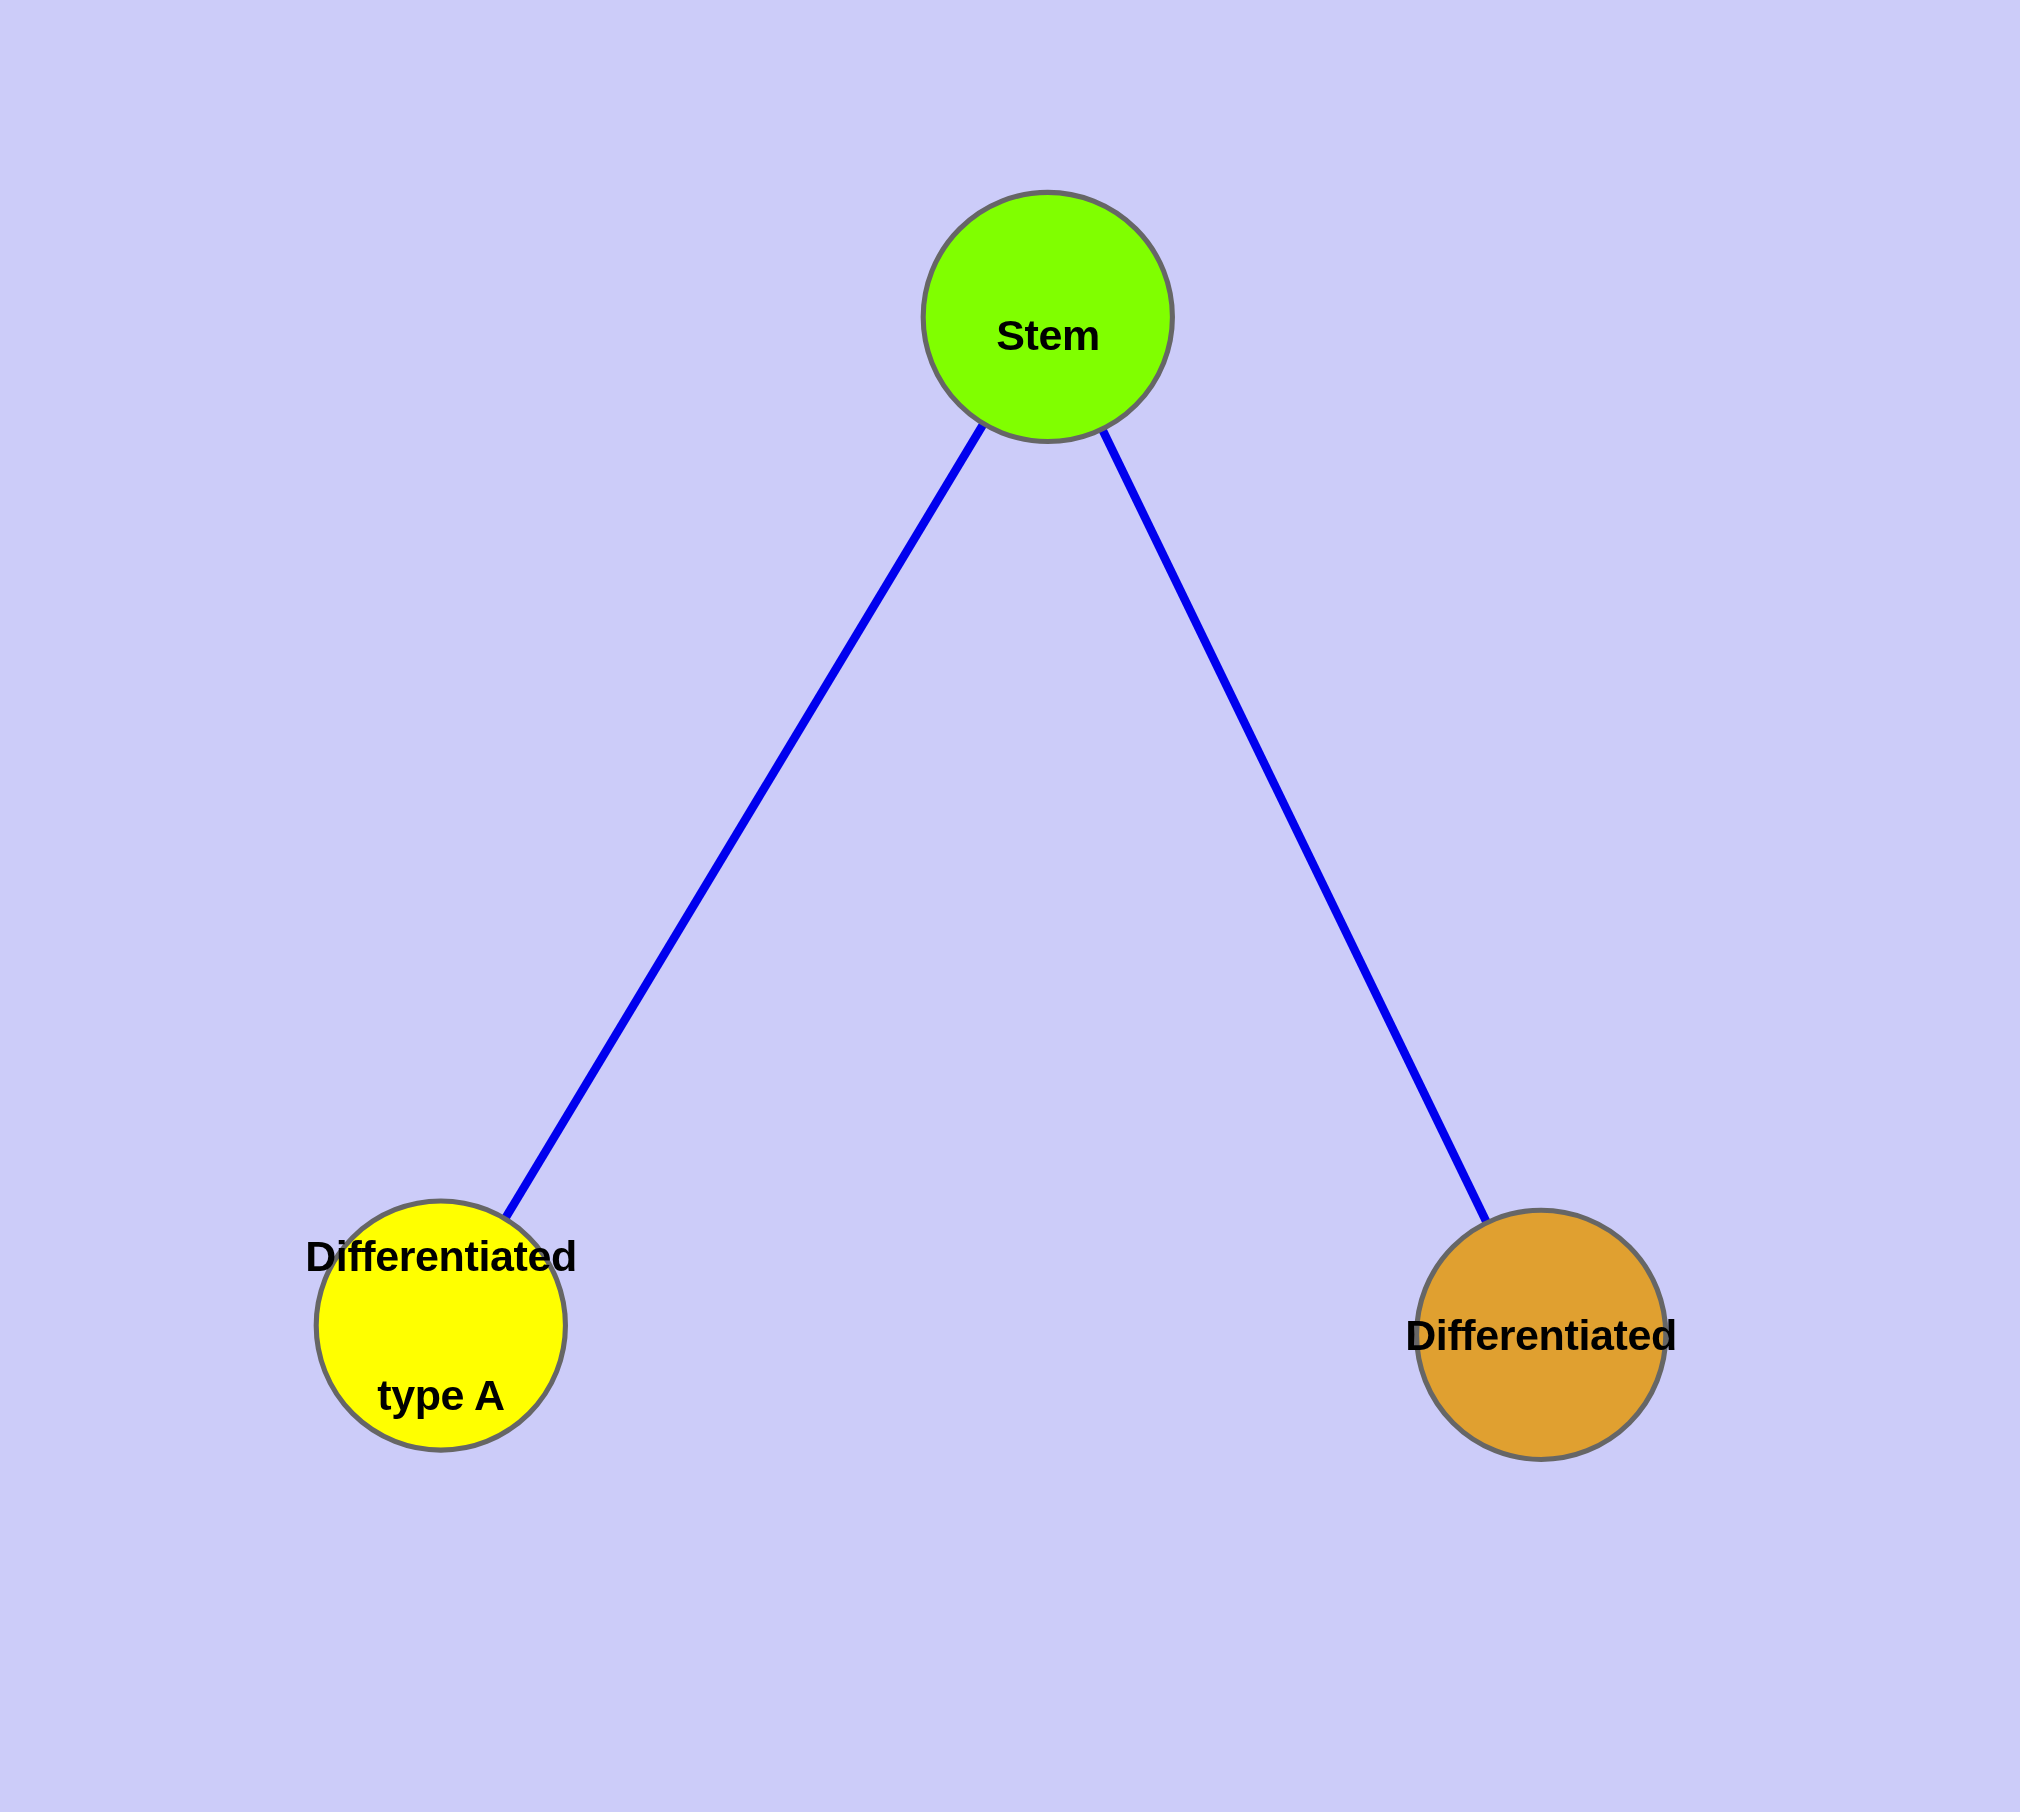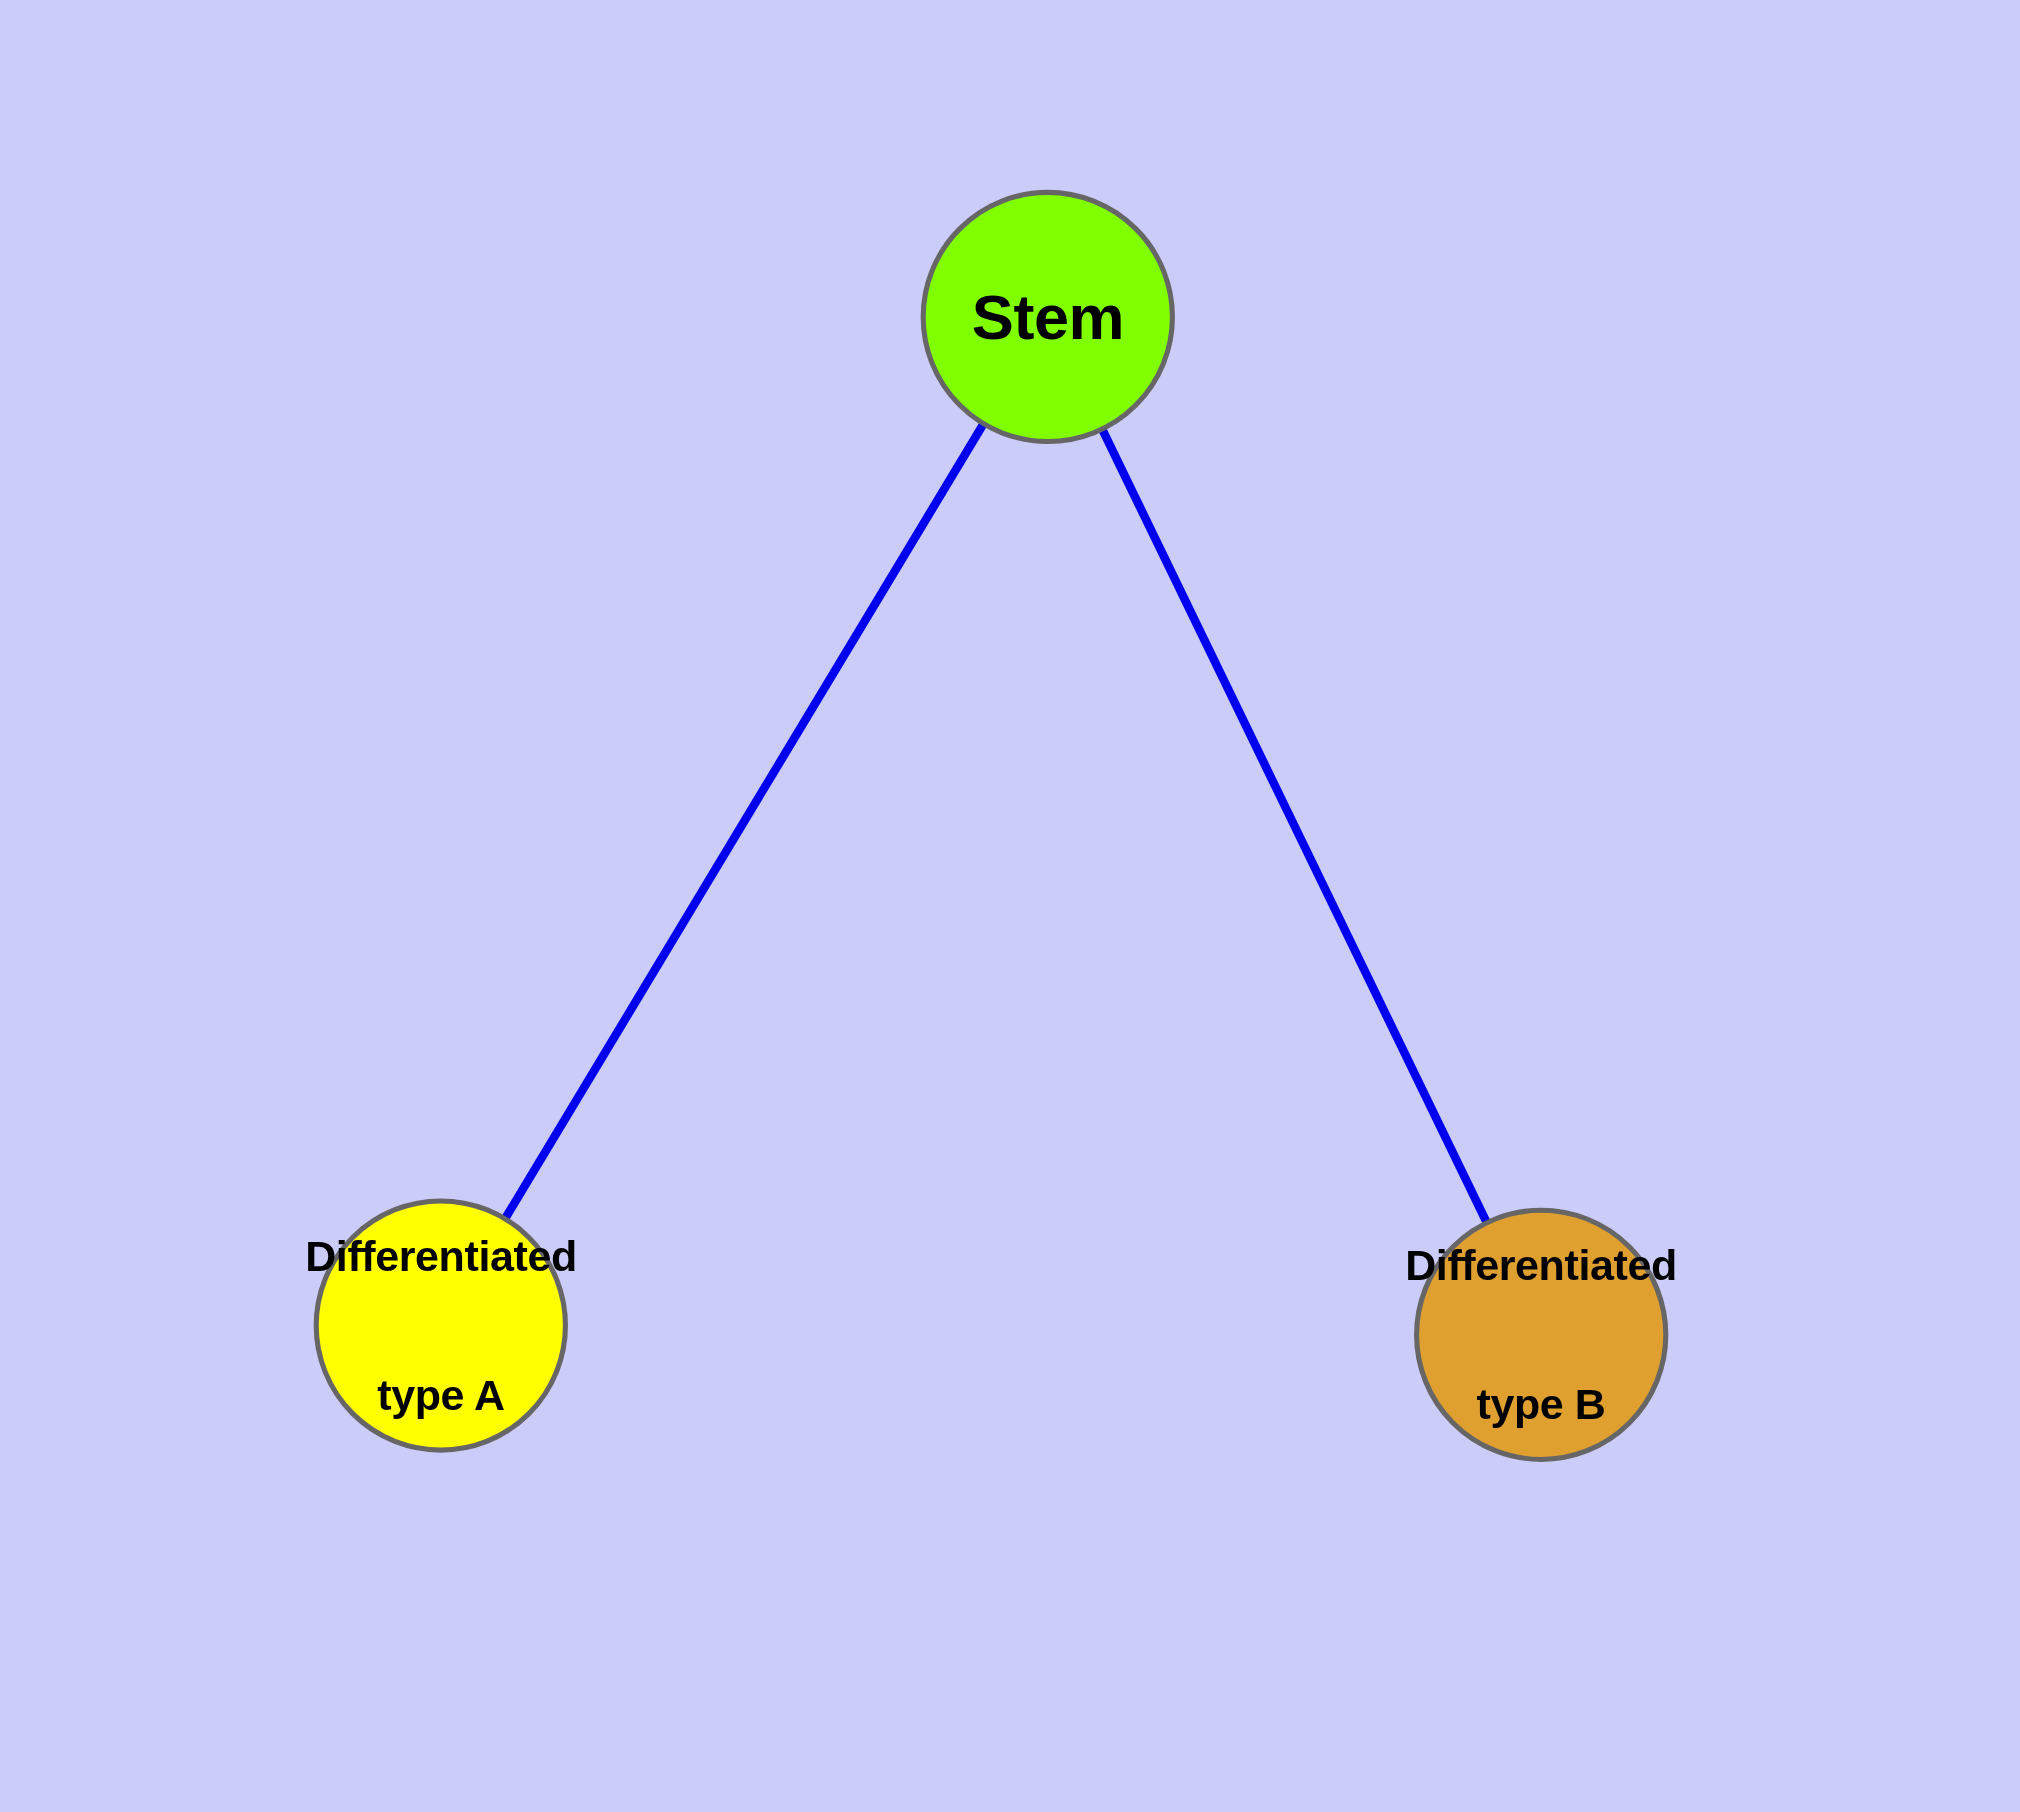--- a/index.html
+++ b/index.html
@@ -33,21 +33,22 @@
     font-weight: bold;
     font-family: "Liberation Sans", sans-serif;
     text-align: center;
     white-space: pre;
     line-height: 1.08;
     letter-spacing: -0.4px;
     pointer-events: none;
     transform: translate(-50%, -50%);
   }
   .label-root {
-    font-size: 63px;
+    font-size: 43px;
+    margin-top: 18px;
   }
   .label-leaf {
     font-size: 43px;
   }
 </style>
 </head>
 <body>
 
 <div id="stage" style="width: 2021px; height: 1812px;">
 
@@ -69,17 +70,16 @@
 
   <div class="node-label label-root" style="left: 1048px; top: 317px; color: rgb(0, 0, 0);">Stem</div>
 
   <div class="node-label label-leaf" style="left: 441px; top: 1326px; color: rgb(0, 0, 0);">
     <div>Differentiated</div>
     <div>type A</div>
   </div>
 
   <div class="node-label label-leaf" style="left: 1541px; top: 1335px; color: rgb(0, 0, 0);">
     <div>Differentiated</div>
-    <div>type B</div>
   </div>
 
 </div>
 
 
 </body></html>

